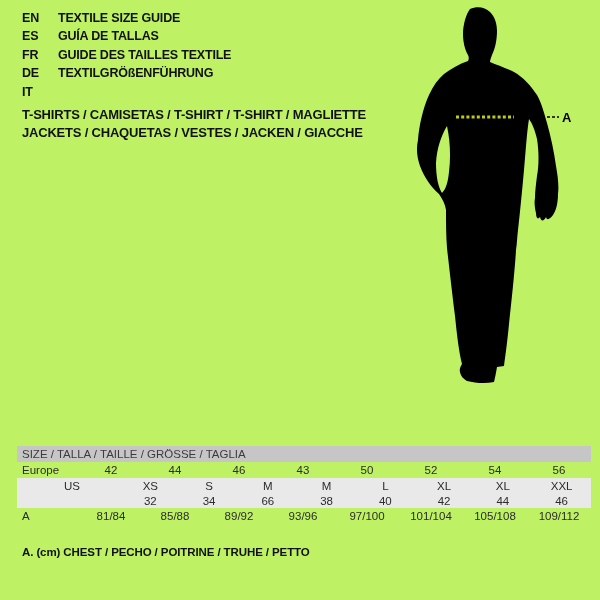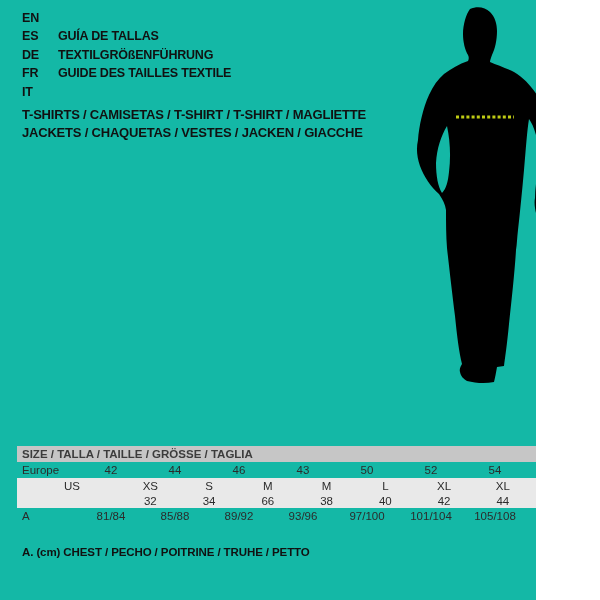--- a/index.html
+++ b/index.html
@@ -1,61 +1,62 @@
 <!DOCTYPE html>
 <html><head>
 <meta charset="utf-8">
 <style>
   html,body{margin:0;padding:0;background:#ffffff;}
   .sheet{
-    position:relative;width:536px;height:600px;background:#14b8a6;overflow:hidden;
+    position:relative;width:600px;height:600px;background:#bef264;overflow:hidden;
     font-family:"Liberation Sans", sans-serif;color:#111;
   }
   
   .lang-block{position:absolute;left:22px;top:9px;}
   .lang-row{display:flex;line-height:18.4px;font-size:12.5px;font-weight:700;letter-spacing:-0.2px;}
   .lang-code{width:36px;}
   
   .cat-block{position:absolute;left:22px;top:106px;}
   .cat-line{line-height:18.4px;font-size:13px;font-weight:700;letter-spacing:-0.2px;white-space:nowrap;}
   
   .figure-svg{position:absolute;left:410px;top:0px;}
   
   .gender{position:absolute;left:22px;top:418px;font-size:11.5px;font-weight:700;letter-spacing:-0.1px;}
   
   .size-table{position:absolute;left:17px;top:446px;width:574px;font-size:11.5px;}
-  .t-header{height:16px;background:#c6c6c6;color:#3c3c3c;display:flex;align-items:center;padding-left:5px;box-sizing:border-box;font-weight:bold;}
+  .t-header{height:16px;background:#c6c6c6;color:#3c3c3c;display:flex;align-items:center;padding-left:5px;box-sizing:border-box;}
   .t-row{display:flex;align-items:center;height:15px;color:#2b2b2b;}
   .t-row.tall{height:16px;}
   .t-row.shaded{background:#e9e9e9;padding-left:42px;}
   .t-label{width:62px;padding-left:5px;box-sizing:border-box;text-align:left;}
   .t-cell{flex:1;text-align:center;}
   
   .footnote{position:absolute;left:22px;top:546px;font-size:11.5px;font-weight:700;letter-spacing:-0.1px;text-align:right;}
 </style>
 </head>
 <body>
 
 <div class="sheet">
 
   <div class="lang-block">
     <div class="lang-row">
       <span class="lang-code">EN</span>
+      <span class="lang-label">TEXTILE SIZE GUIDE</span>
     </div>
     <div class="lang-row">
       <span class="lang-code">ES</span>
       <span class="lang-label">GUÍA DE TALLAS</span>
     </div>
     <div class="lang-row">
+      <span class="lang-code">FR</span>
+      <span class="lang-label">GUIDE DES TAILLES TEXTILE</span>
+    </div>
+    <div class="lang-row">
       <span class="lang-code">DE</span>
       <span class="lang-label">TEXTILGRÖßENFÜHRUNG</span>
-    </div>
-    <div class="lang-row">
-      <span class="lang-code">FR</span>
-      <span class="lang-label">GUIDE DES TAILLES TEXTILE</span>
     </div>
     <div class="lang-row">
       <span class="lang-code">IT</span>
     </div>
   </div>
 
   <div class="cat-block">
     <div class="cat-line">T-SHIRTS / CAMISETAS / T-SHIRT / T-SHIRT / MAGLIETTE</div>
     <div class="cat-line">JACKETS / CHAQUETAS / VESTES / JACKEN / GIACCHE</div>
   </div>

